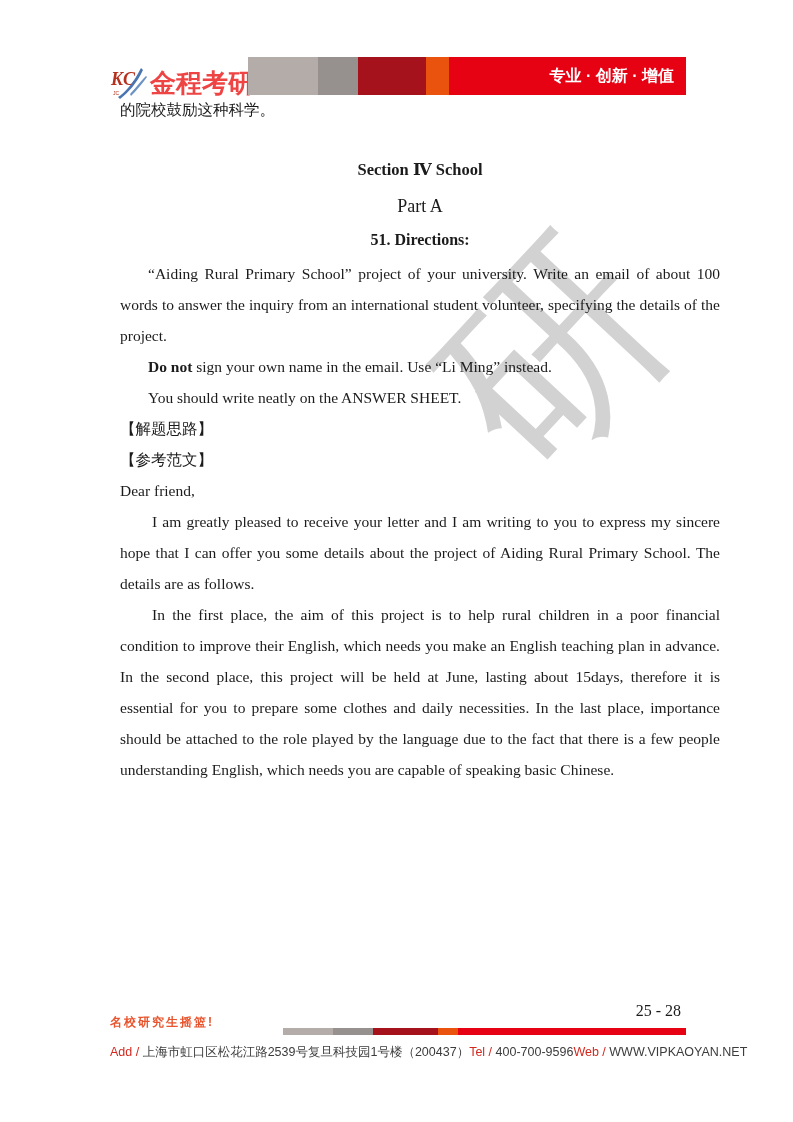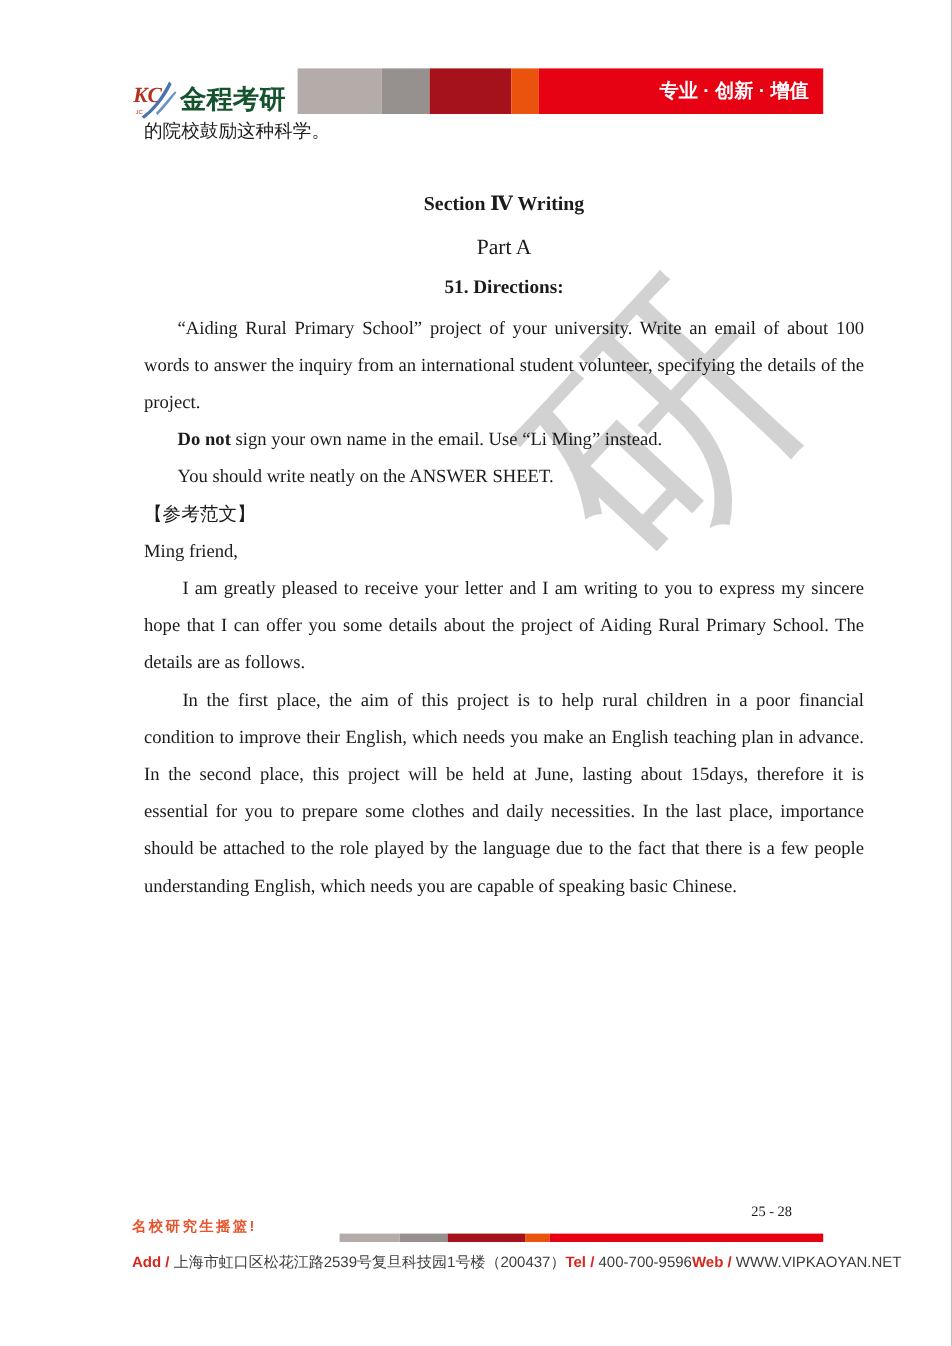--- a/index.html
+++ b/index.html
@@ -12,21 +12,21 @@
     font-family: "Liberation Serif", "DejaVu Serif", serif;
     color: #1b1b1b;
   }
 
   
   .header { position: absolute; top: 57px; left: 110px; height: 52px; display: flex; align-items: stretch; z-index: 2; }
   .logo { display: flex; align-items: center; width: 138px; }
   .logo-mark { width: 40px; height: 38px; flex: 0 0 auto; }
   .brand-name {
     font-family: "Liberation Sans", "DejaVu Sans", sans-serif;
-    font-weight: bold; font-size: 22px; color: #14532d;
+    font-weight: bold; font-size: 26px; color: #ef4444;
     letter-spacing: 0px; line-height: 38px; white-space: nowrap;
   }
   .bands { display: flex; border-radius: 17px; }
   .band { height: 38px; }
   .band-1 { width: 70px; background: #b3aca9; }
   .band-2 { width: 40px; background: #96918e; }
   .band-3 { width: 68px; background: #a6121b; }
   .band-4 { width: 23px; background: #e9530e; }
   .band-5 {
     width: 237px; background: #e60113;
@@ -61,40 +61,40 @@
   .directions-label { font-weight: bold; font-size: 16px; margin-top: 14px !important; line-height: 20px; text-align: center; }
   .para { line-height: 31px; text-align: justify; }
   .directions-para { margin-top: 8px !important; text-indent: 28px; }
   .note { line-height: 31px; text-indent: 28px; }
   .cn-heading { line-height: 31px; }
   .cn-para { line-height: 31.4px; text-align: justify; }
   .letter-para { line-height: 31px; text-align: justify; text-indent: 32px; }
   .salutation { line-height: 31px; }
 
   
-  .page-number { position: absolute; right: 133px; top: 1002px; font-size: 12px; z-index: 1; }
+  .page-number { position: absolute; right: 112px; top: 1002px; font-size: 16px; z-index: 1; }
   .footer-slogan {
     position: absolute; left: 110px; top: 1014px; z-index: 1;
     font-family: "Liberation Sans", "DejaVu Sans", sans-serif;
     font-weight: bold; font-size: 12px; letter-spacing: 2px; color: #e8542d; white-space: nowrap;
   }
   .footer-bar { position: absolute; left: 283px; top: 1028px; height: 7px; display: flex; z-index: 1; }
   .fband { height: 7px; }
   .fband-1 { width: 50px; background: #b3aca9; }
   .fband-2 { width: 40px; background: #96918e; }
   .fband-3 { width: 65px; background: #a6121b; }
   .fband-4 { width: 20px; background: #e9530e; }
   .fband-5 { width: 228px; background: #e60113; }
   .contact {
     position: absolute; left: 110px; right: 107px; top: 1044px; z-index: 1;
     display: flex; justify-content: space-between; align-items: baseline;
     font-family: "Liberation Sans", "DejaVu Sans", sans-serif;
     font-size: 12.5px; color: #3c3c3c; white-space: nowrap;
   }
-  .contact .label { color: #d3281e; font-weight: bold; }
+  .contact .label { color: #d3281e; font-weight: normal; }
 </style>
 </head>
 <body>
 
 <div class="page">
 
   <div class="header">
     <div class="logo">
       <svg class="logo-mark" viewBox="0 0 40 38" xmlns="http://www.w3.org/2000/svg">
         <text x="1" y="21" font-family="Liberation Serif, serif" font-style="italic" font-weight="bold" font-size="18" fill="#b5311d">KC</text>
@@ -112,28 +112,29 @@
       <div class="band band-5">
         <span class="slogan">专业 · 创新 · 增值</span>
       </div>
     </div>
   </div>
 
   <div class="watermark">研</div>
 
   <div class="content">
     <p class="leftover">的院校鼓励这种科学。</p>
-    <p class="section-title">Section Ⅳ Writing</p>
+    <p class="section-title">Section Ⅳ School</p>
     <p class="part-title">Part A</p>
     <p class="directions-label">51. Directions:</p>
     <p class="para directions-para">“Aiding Rural Primary School” project of your university. Write an email of about 100 words to answer the inquiry from an international student volunteer, specifying the details of the project.</p>
     <p class="note"><b>Do not</b><span> sign your own name in the email. Use “Li Ming” instead.</span></p>
     <p class="note">You should write neatly on the ANSWER SHEET.</p>
+    <p class="cn-heading">【解题思路】</p>
     <p class="cn-heading">【参考范文】</p>
-    <p class="salutation">Ming friend,</p>
+    <p class="salutation">Dear friend,</p>
     <p class="letter-para">I am greatly pleased to receive your letter and I am writing to you to express my sincere hope that I can offer you some details about the project of Aiding Rural Primary School. The details are as follows.</p>
     <p class="letter-para">In the first place, the aim of this project is to help rural children in a poor financial condition to improve their English, which needs you make an English teaching plan in advance. In the second place, this project will be held at June, lasting about 15days, therefore it is essential for you to prepare some clothes and daily necessities. In the last place, importance should be attached to the role played by the language due to the fact that there is a few people understanding English, which needs you are capable of speaking basic Chinese.</p>
   </div>
 
   <div class="page-number">25 - 28</div>
   <div class="footer-slogan">名校研究生摇篮!</div>
   <div class="footer-bar">
     <div class="fband fband-1"></div>
     <div class="fband fband-2"></div>
     <div class="fband fband-3"></div>

